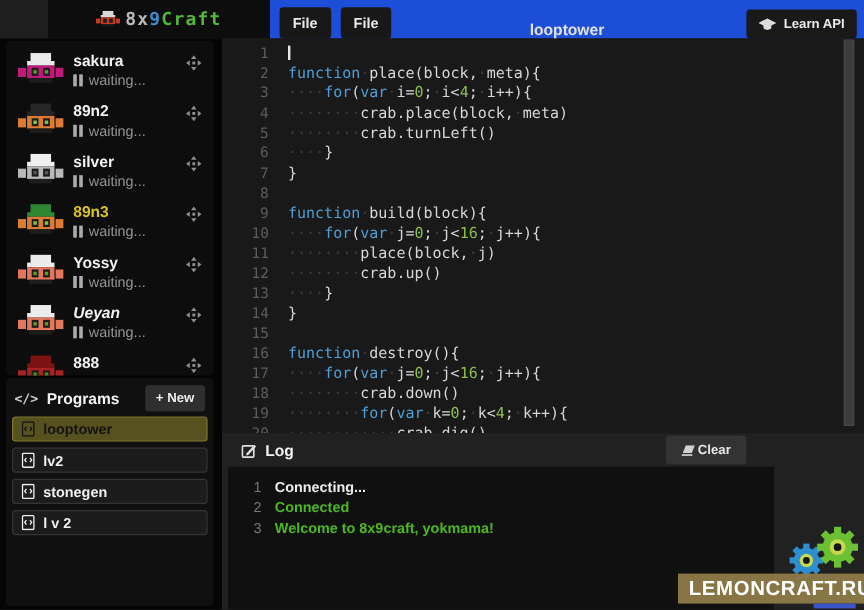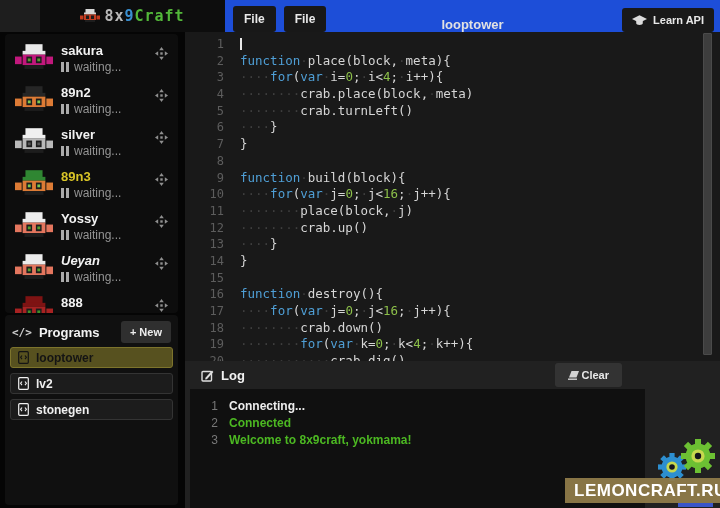--- a/index.html
+++ b/index.html
@@ -391,20 +391,29 @@
   <div class="program-item">
     <span class="file-icon">
       <svg width="11" height="13" viewBox="0 0 11 13">
         <rect x="0.7" y="0.7" width="9.6" height="11.6" rx="1" fill="none" stroke="currentColor" stroke-width="1.2"></rect>
         <path d="M4 4.5 L2.6 6.3 L4 8.1 M7 4.5 L8.4 6.3 L7 8.1" fill="none" stroke="currentColor" stroke-width="1.1"></path>
       </svg>
     </span>
     <span class="program-label">stonegen</span>
   </div>
 
+  <div class="program-item">
+    <span class="file-icon">
+      <svg width="11" height="13" viewBox="0 0 11 13">
+        <rect x="0.7" y="0.7" width="9.6" height="11.6" rx="1" fill="none" stroke="currentColor" stroke-width="1.2"></rect>
+        <path d="M4 4.5 L2.6 6.3 L4 8.1 M7 4.5 L8.4 6.3 L7 8.1" fill="none" stroke="currentColor" stroke-width="1.1"></path>
+      </svg>
+    </span>
+    <span class="program-label">l v 2</span>
+  </div>
 </div>
     </div>
   </div>
 
   <div class="editor" id="editor">
     <div class="v-scrollbar"></div>
 
   <div class="code-line">
     <span class="gutter">1</span>
     <span class="code"><span class="caret"></span></span>

